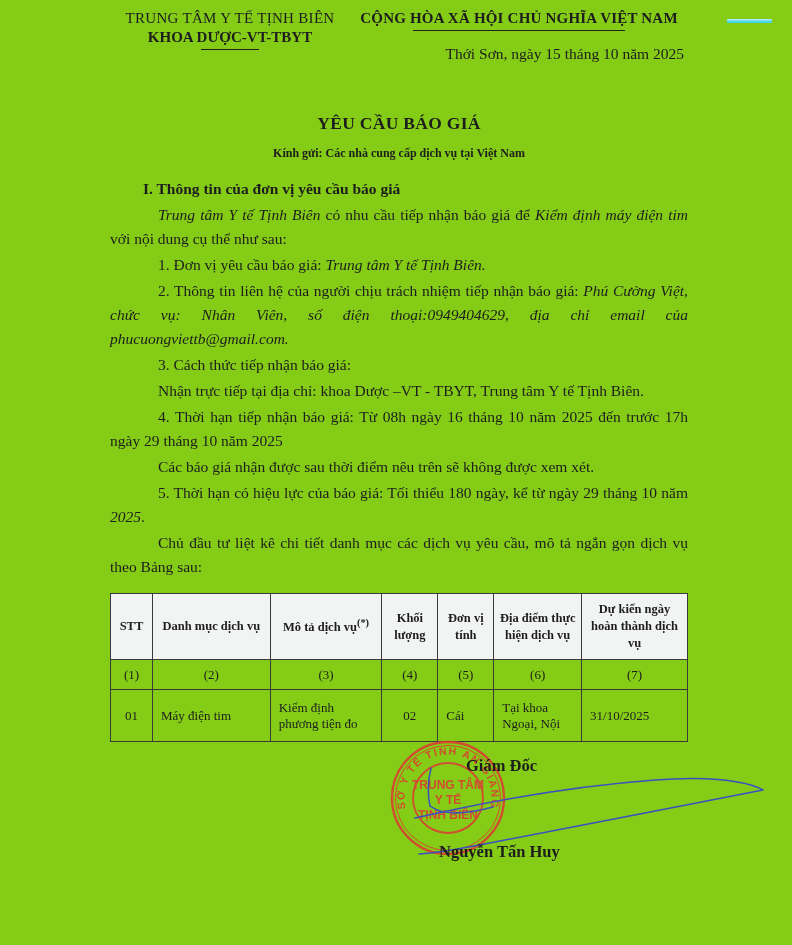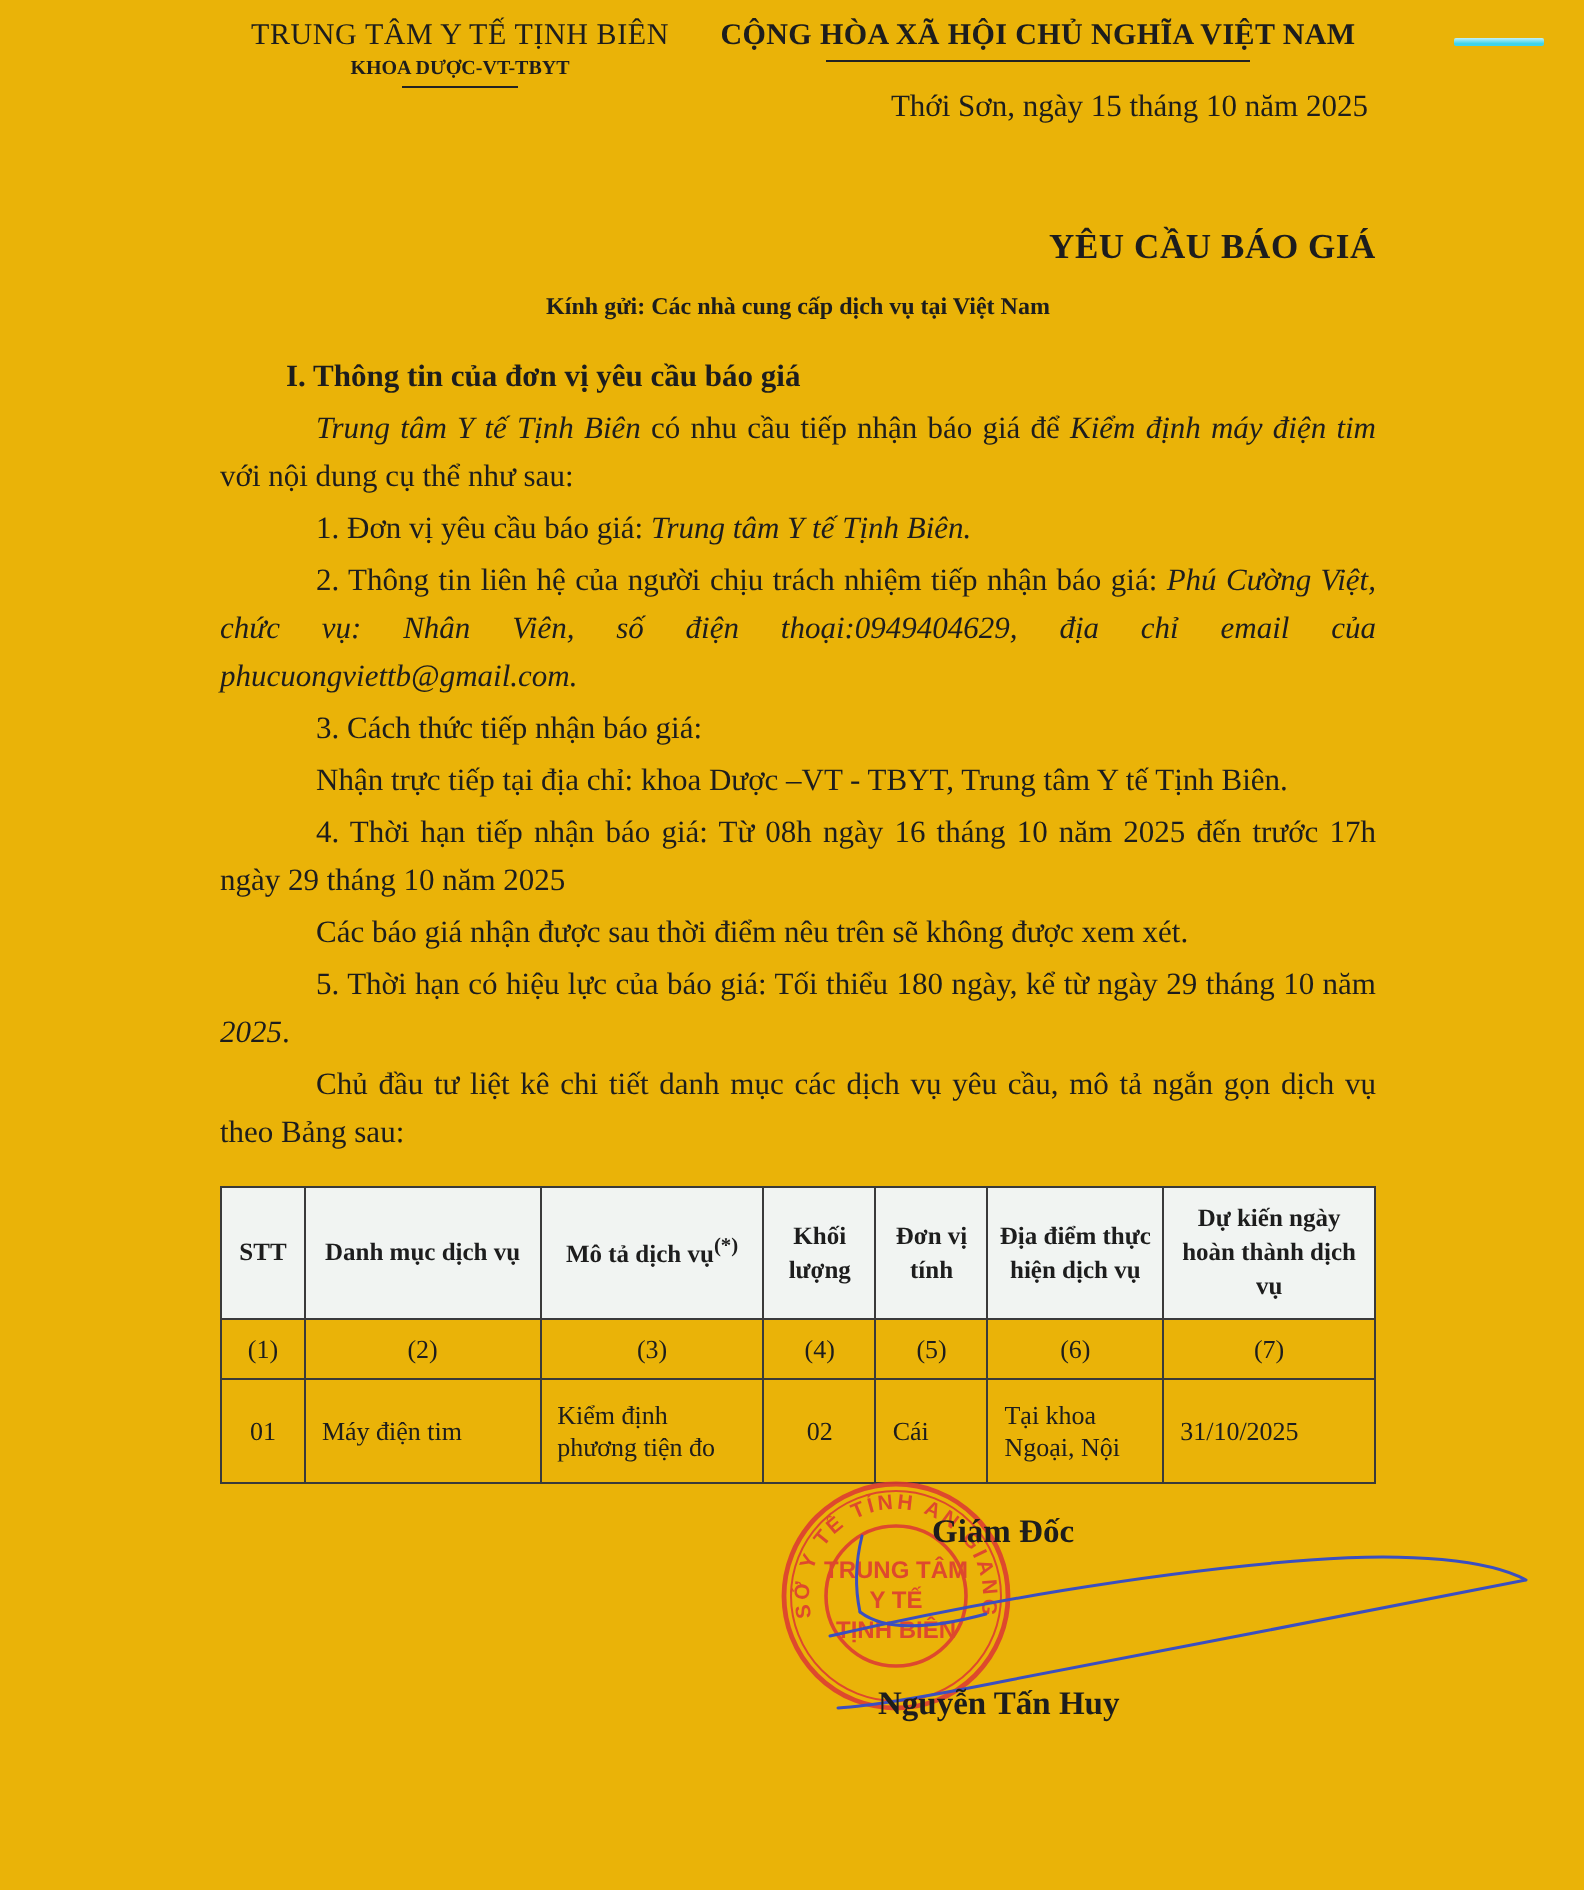--- a/index.html
+++ b/index.html
@@ -4,39 +4,39 @@
 <style>
   :root{
     --stamp-red:#dd3b33;
     --signature-blue:#3b4fc0;
     --highlight-cyan:#3fd4ea;
     --ink:#1d1d1d;
     --table-header-bg:#f1f4f2;
   }
   *{box-sizing:border-box;margin:0;padding:0;}
   body{background:#ffffff;font-family:"Liberation Serif",serif;color:var(--ink);}
-  .page{position:relative;width:792px;height:945px;background:#eab308;overflow:hidden;}
+  .page{position:relative;width:792px;height:945px;background:#84cc16;overflow:hidden;}
   .content{margin:0 104px 0 110px;}
 
   
   .cyan-mark{position:absolute;left:727px;top:19px;width:45px;height:4px;
     background:linear-gradient(180deg,#c3f0f8 0%,var(--highlight-cyan) 70%);border-radius:1px;}
   .header{display:flex;padding-top:10px;}
   .header-left{width:240px;text-align:center;flex:none;}
   .header-right{flex:1;text-align:center;}
   .org1{font-size:15px;letter-spacing:.3px;}
-  .org2{font-size:10px;font-weight:bold;margin-top:2px;}
+  .org2{font-size:15px;font-weight:bold;margin-top:2px;}
   .nat1{font-size:15px;font-weight:bold;letter-spacing:.2px;}
   .nat2{font-size:15px;font-weight:bold;margin-top:2px;}
   .rule-sm{width:58px;border-top:1.5px solid #222;margin:3px auto 0;}
   .rule-md{width:212px;border-top:1.5px solid #222;margin:3px auto 0;}
   .date-line{font-size:15.5px;text-align:right;margin-top:14px;padding-right:4px;}
 
   
-  .doc-title{font-size:17.5px;font-weight:bold;text-align:right;margin-top:50px;letter-spacing:.3px;}
+  .doc-title{font-size:17.5px;font-weight:bold;text-align:center;margin-top:50px;letter-spacing:.3px;}
   .salutation{font-size:12px;font-weight:bold;text-align:center;margin-top:12px;}
 
   
   .body-text{margin-top:16px;}
   .para{font-size:15.5px;line-height:24px;text-align:justify;text-indent:48px;margin:2px 0;}
   .para.h1{font-weight:bold;text-indent:33px;margin-top:5px;}
   .it{font-style:italic;}
 
   
   table.svc{border-collapse:collapse;width:578px;margin-top:14px;font-size:13px;}

